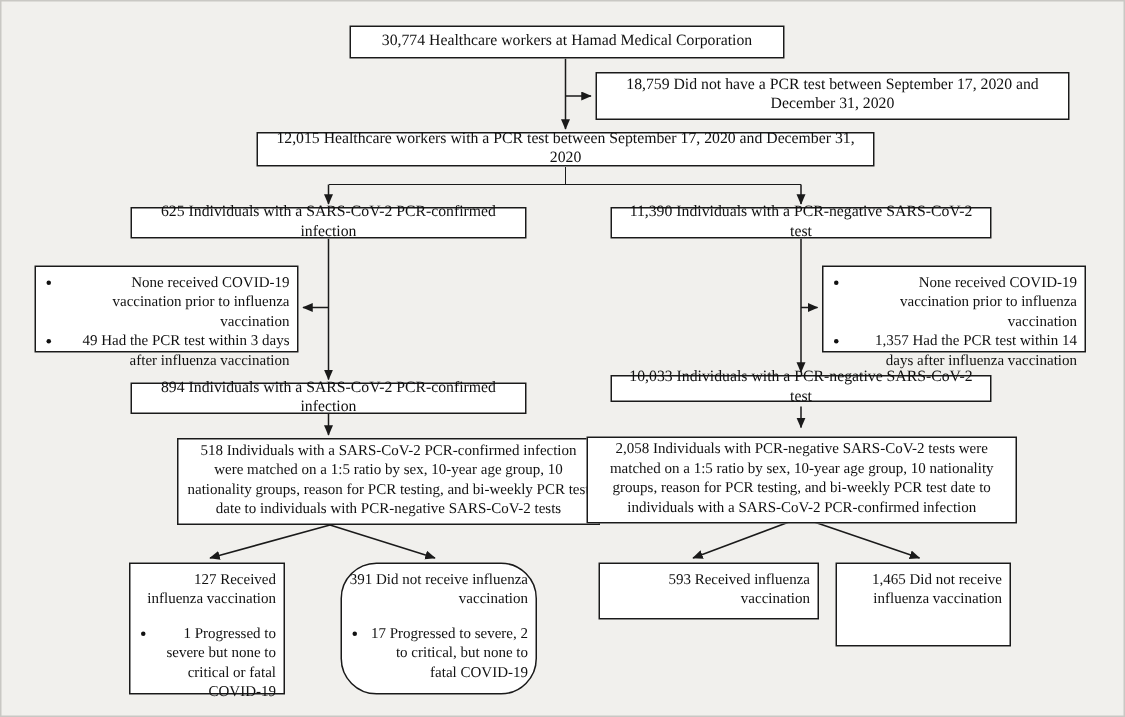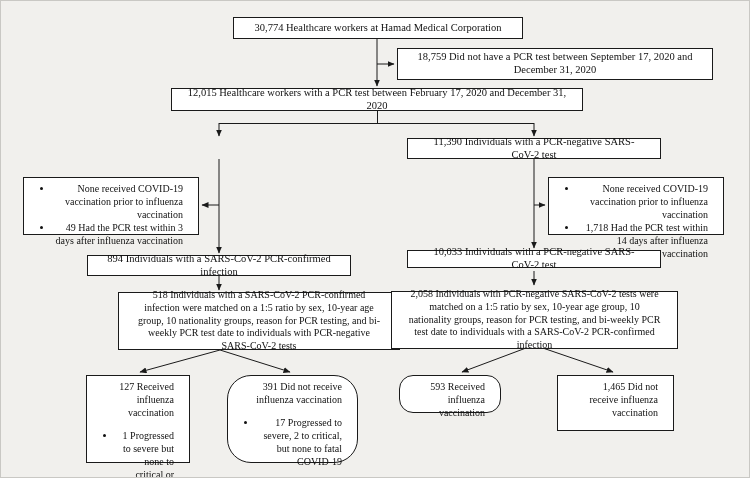--- a/index.html
+++ b/index.html
@@ -31,21 +31,21 @@
     color: var(--line);
     pointer-events: none;
   }
   .box {
     position: absolute;
     background: var(--box-bg);
     border: 1px solid var(--border);
     box-sizing: border-box;
     font-size: 10.5px;
     line-height: 1.22;
-    padding: 2px 15px;
+    padding: 2px 5px;
     display: flex;
     align-items: center;
     justify-content: center;
     text-align: center;
   }
   .box.leftalign {
     display: block;
     text-align: right;
     padding-top: 4px;
   }
@@ -69,21 +69,21 @@
   #b-pos625       { left: 86px;  top: 137px; width: 264px; height: 21px; }
   #b-neg11390     { left: 406px; top: 137px; width: 254px; height: 21px; }
   #b-left-excl    { left: 22px;  top: 176px; width: 176px; height: 58px; }
   #b-right-excl   { left: 547px; top: 176px; width: 176px; height: 58px; }
   #b-pos576       { left: 86px;  top: 254px; width: 264px; height: 21px; }
   #b-neg10033     { left: 406px; top: 249px; width: 254px; height: 18px; }
   #b-matched-pos  { left: 78px;  top: 291px; width: 282px; height: 58px; margin-left: 39px; }
   #b-matched-neg  { left: 390px; top: 290px; width: 287px; height: 58px; }
   #b-pos-vacc     { left: 85px;  top: 374px; width: 104px; height: 88px; }
   #b-pos-unvacc   { left: 226px; top: 374px; width: 131px; height: 88px; border-radius: 24px; }
-  #b-neg-vacc     { left: 398px; top: 374px; width: 102px; height: 38px; border-radius: 14px; }
+  #b-neg-vacc     { left: 398px; top: 374px; width: 147px; height: 38px; }
   #b-neg-unvacc   { left: 556px; top: 374px; width: 117px; height: 56px; }
 </style>
 </head>
 <body>
 
 <div id="canvas">
 
   <svg id="connector-layer" viewBox="0 0 750 478" xmlns="http://www.w3.org/2000/svg">
     <defs>
       <marker id="arr" markerWidth="8" markerHeight="8" refX="6.5" refY="3" orient="auto" markerUnits="userSpaceOnUse">
@@ -118,36 +118,37 @@
 
       <line x1="533" y1="344" x2="461" y2="371" marker-end="url(#arr)"></line>
       <line x1="533" y1="344" x2="612" y2="371" marker-end="url(#arr)"></line>
     </g>
   </svg>
 
   <div class="box" id="b-total">30,774 Healthcare workers at Hamad Medical Corporation</div>
 
   <div class="box" id="b-no-pcr">18,759 Did not have a PCR test between September 17, 2020 and December 31, 2020</div>
 
-  <div class="box" id="b-with-pcr">12,015 Healthcare workers with a PCR test between February 17, 2020 and December 31, 2020</div>
+  <div class="box" id="b-with-pcr">12,015 Healthcare workers with a PCR test between September 17, 2020 and December 31, 2020</div>
 
+  <div class="box" id="b-pos625">625 Individuals with a SARS-CoV-2 PCR-confirmed infection</div>
 
   <div class="box" id="b-neg11390">11,390 Individuals with a PCR-negative SARS-CoV-2 test</div>
 
   <div class="box leftalign small" id="b-left-excl">
     <ul>
       <li>None received COVID-19 vaccination prior to influenza vaccination</li>
       <li>49 Had the PCR test within 3 days after influenza vaccination</li>
     </ul>
   </div>
 
   <div class="box leftalign small" id="b-right-excl">
     <ul>
       <li>None received COVID-19 vaccination prior to influenza vaccination</li>
-      <li>1,718 Had the PCR test within 14 days after influenza vaccination</li>
+      <li>1,357 Had the PCR test within 14 days after influenza vaccination</li>
     </ul>
   </div>
 
   <div class="box" id="b-pos576">894 Individuals with a SARS-CoV-2 PCR-confirmed infection</div>
 
   <div class="box" id="b-neg10033">10,033 Individuals with a PCR-negative SARS-CoV-2 test</div>
 
   <div class="box small" id="b-matched-pos">518 Individuals with a SARS-CoV-2 PCR-confirmed infection were matched on a 1:5 ratio by sex, 10-year age group, 10 nationality groups, reason for PCR testing, and bi-weekly PCR test date to individuals with PCR-negative SARS-CoV-2 tests</div>
 
   <div class="box small" id="b-matched-neg">2,058 Individuals with PCR-negative SARS-CoV-2 tests were matched on a 1:5 ratio by sex, 10-year age group, 10 nationality groups, reason for PCR testing, and bi-weekly PCR test date to individuals with a SARS-CoV-2 PCR-confirmed infection</div>

